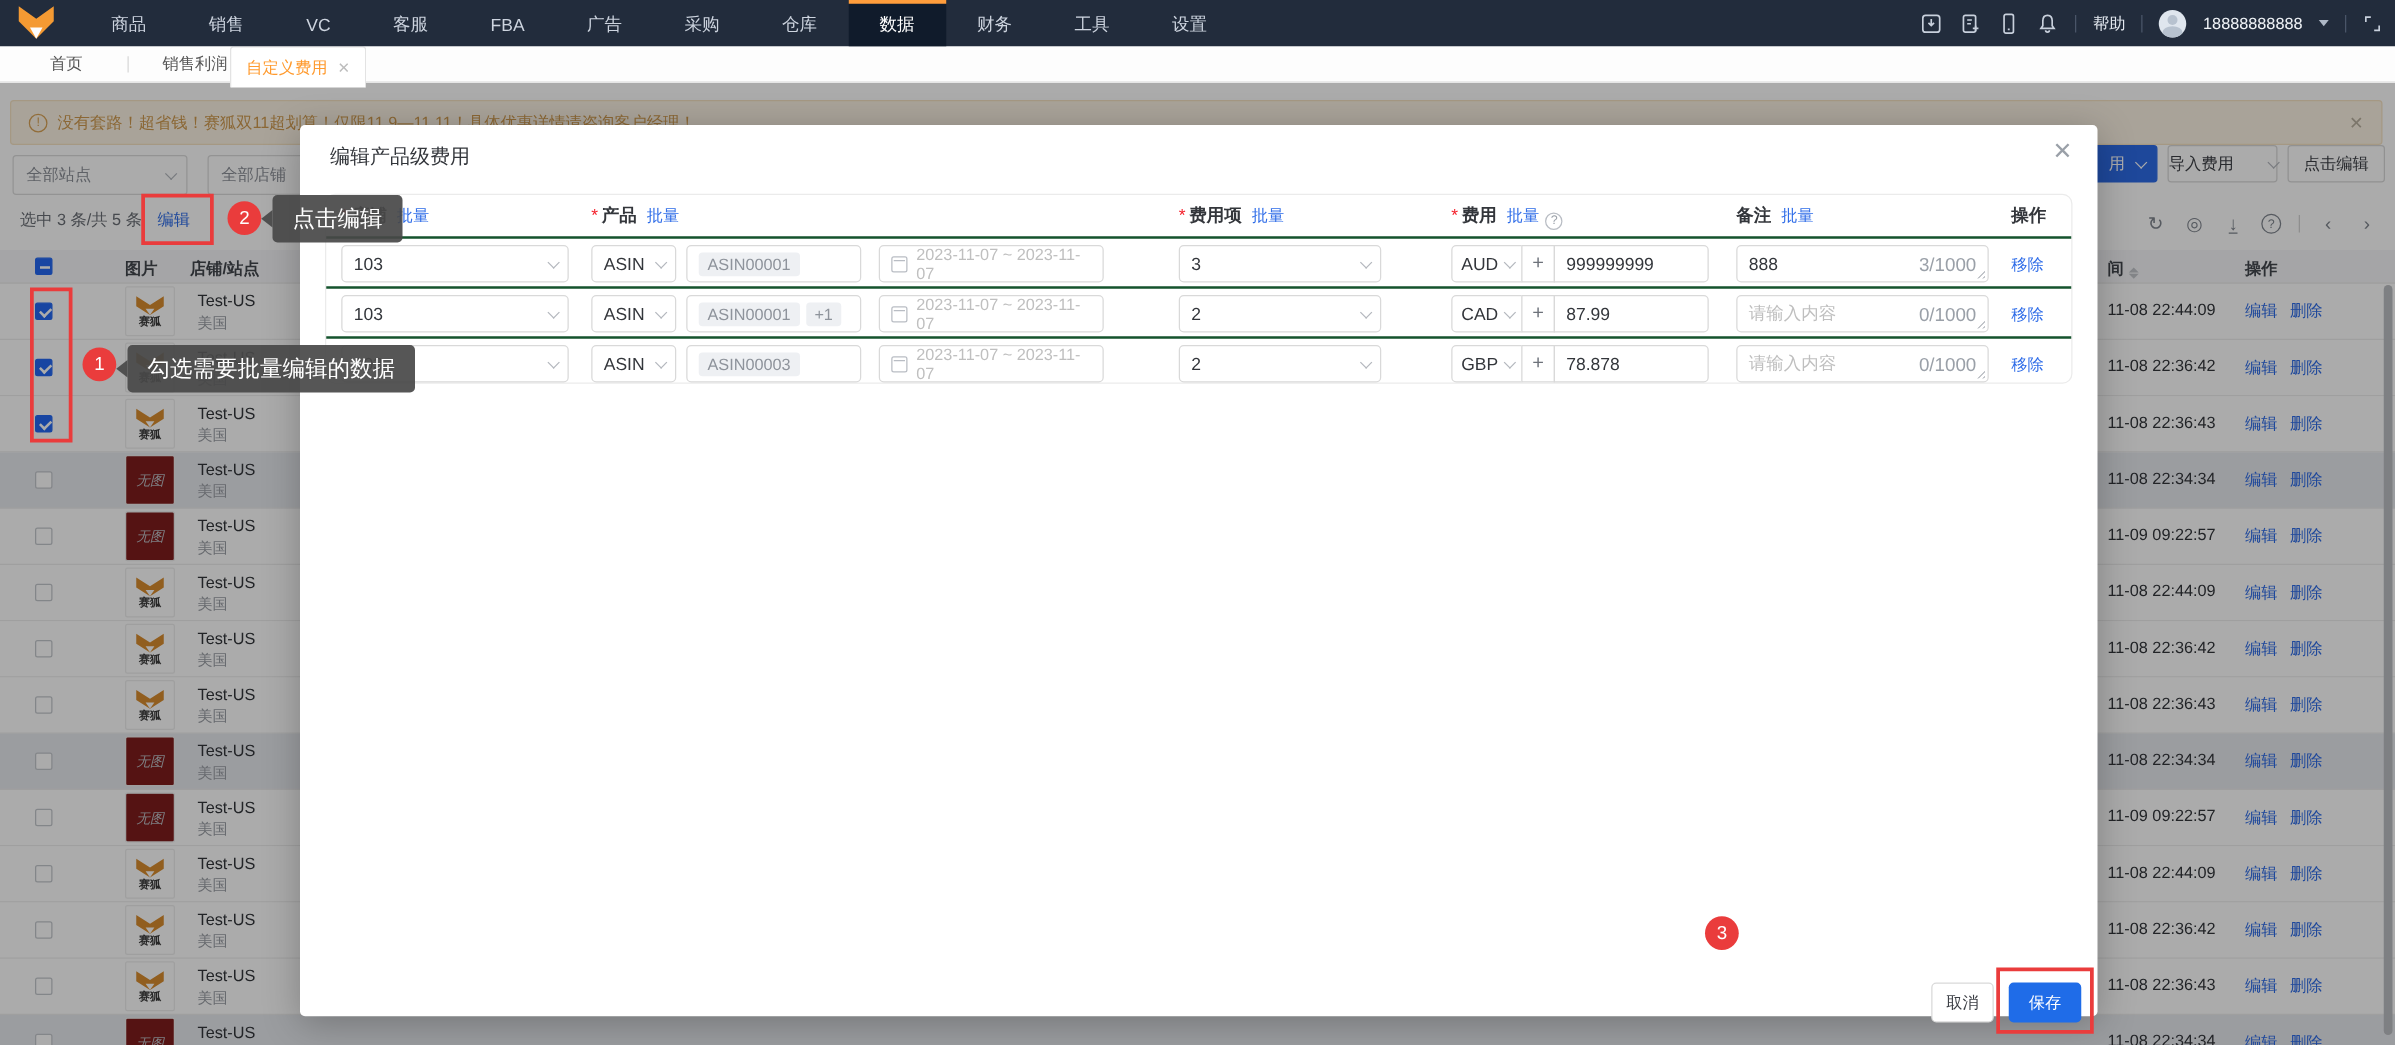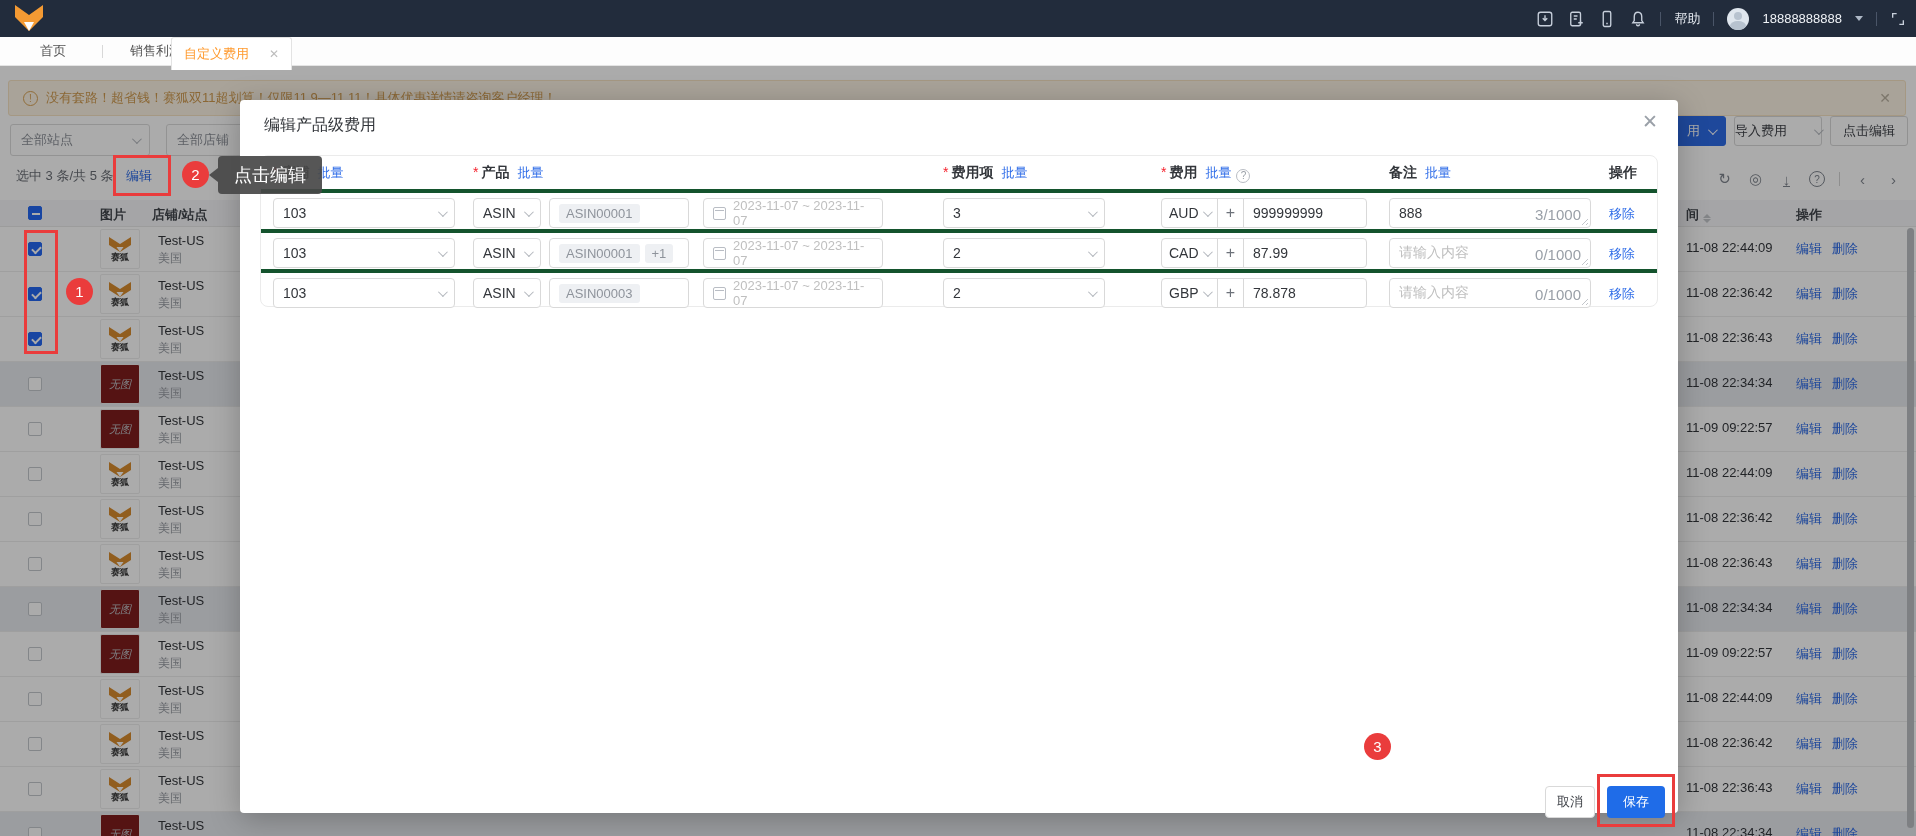--- a/index.html
+++ b/index.html
@@ -22,21 +22,21 @@
   .avatar::after { content:""; position:absolute; left:3px; top:13px; width:16px; height:10px; border-radius:50%; background:#b7c2cf; }
   .phone-num { font-size:13px; color:#f0f3f7; }
   .tri-down { width:0; height:0; border-left:4px solid transparent; border-right:4px solid transparent; border-top:5px solid #aeb8c6; }
 
   
   .tabbar { position:absolute; left:0; top:37px; width:100%; height:29px; background:#fdfdfd; border-bottom:1px solid #e4e4e4; z-index:29; display:flex; align-items:center; font-size:13px; color:#555; }
   .tab-home { position:absolute; left:40px; }
   .tab-sep { position:absolute; left:102px; width:1px; height:13px; background:#d8d8d8; }
   .tab-item { position:absolute; left:130px; display:flex; align-items:center; gap:8px; }
   .tab-x { color:#bdbdbd; font-size:12px; }
-  .tab-active { position:absolute; left:171px; top:0; height:29px; padding:16px 12px; display:flex; align-items:center; gap:20px; background:#fff; border:1px solid #e3e3e3; border-bottom:none; border-radius:3px 3px 0 0; color:#ff9a2e; }
+  .tab-active { position:absolute; left:184px; top:0; height:29px; padding:16px 12px; display:flex; align-items:center; gap:8px; background:#fff; border:1px solid #e3e3e3; border-bottom:none; border-radius:3px 3px 0 0; color:#ff9a2e; }
 
   
   .page { position:absolute; left:0; top:66px; width:1916px; height:770px; background:#fff; z-index:1; }
   .notice { position:absolute; left:8px; top:14px; width:1898px; height:36px; background:#fdf4e4; border:1px solid #f6e3c3; border-radius:3px; display:flex; align-items:center; padding:0 14px; gap:8px; font-size:13px; color:#cf9a50; }
   .notice-i { width:15px; height:15px; border:1px solid #d8a255; border-radius:50%; color:#d8a255; font-size:10px; display:flex; align-items:center; justify-content:center; flex:none; }
   .notice-x { position:absolute; right:14px; color:#b9b0a0; font-size:14px; }
   .fselect { position:absolute; height:32px; border:1px solid #dcdcdc; border-radius:3px; background:#fff; display:flex; align-items:center; padding:0 10px; font-size:13px; color:#8d9199; width:140px; justify-content:space-between; }
   .sel-station { left:10px; top:58px; }
   .sel-shop { left:166px; top:58px; }
   .btn { position:absolute; top:50px; height:30px; border:1px solid #d9d9d9; border-radius:3px; background:#fff; font-size:13px; color:#3c3f45; display:flex; align-items:center; justify-content:center; gap:6px; }
@@ -78,21 +78,21 @@
   
   .modal { position:absolute; left:240px; top:100px; width:1438px; height:713px; background:#fff; border-radius:4px; box-shadow:0 6px 30px rgba(0,0,0,.25); z-index:10; }
   .m-title { position:absolute; left:24px; top:15px; font-size:16px; color:#33363b; font-weight:500; }
   .m-close { position:absolute; right:20px; top:10px; font-size:19px; color:#9aa0a8; cursor:pointer; }
   .m-card { position:absolute; left:20px; top:55px; width:1398px; height:152px; border:1px solid #ebebeb; border-radius:8px; }
   .m-head { position:absolute; left:0; top:0; width:100%; height:33px; font-size:14px; color:#33363b; font-weight:bold; }
   .mh { position:absolute; top:8px; white-space:nowrap; }
   .req::before { content:"*"; color:#f5222d; margin-right:3px; font-weight:normal; }
   .batch { font-weight:normal; margin-left:8px; font-size:13px; }
   .qmark { display:inline-flex; width:14px; height:14px; border:1px solid #b9bdc4; border-radius:50%; color:#9aa0a8; font-size:10px; align-items:center; justify-content:center; margin-left:5px; vertical-align:-2px; font-weight:normal; }
-  .mrow { position:absolute; left:0; width:100%; height:40px; border-top:4px solid #14532d; }
+  .mrow { position:absolute; left:0; width:100%; height:40px; border-top:2px solid #14532d; }
   .fld { position:absolute; top:5px; height:30px; border:1px solid #d9d9d9; border-radius:4px; background:#fff; display:flex; align-items:center; padding:0 9px; font-size:14px; color:#33363b; }
   .caret { width:7px; height:7px; border-right:1.5px solid #b3b7bd; border-bottom:1.5px solid #b3b7bd; transform:rotate(45deg) translateY(-2px); margin-left:auto; flex:none; }
   .f-shop { left:12px; width:182px; }
   .f-type { left:212px; width:68px; }
   .f-prod { left:288px; width:140px; gap:5px; }
   .chip { background:#eef0f3; color:#8e939b; border-radius:3px; padding:2px 7px; font-size:13px; line-height:15px; }
   .f-date { left:442px; width:180px; gap:7px; color:#bfbfbf; font-size:13px; }
   .cal { width:13px; height:13px; border:1.3px solid #b9bdc4; border-radius:2px; position:relative; flex:none; }
   .cal::before { content:""; position:absolute; left:1px; top:2px; right:1px; height:1.5px; background:#b9bdc4; }
   .f-item { left:682px; width:162px; }
@@ -122,20 +122,34 @@
 </head>
 <body>
 
 <div class="screen">
 
   <div class="navbar">
     <svg class="logo" viewBox="0 0 30 28">
       <path d="M1 1 L15 11 L29 1 L29 13 L15 27 L1 13 Z" fill="#f49a33"></path>
       <path d="M15 27 L10 18 L20 18 Z" fill="#fdfdfd"></path>
     </svg>
+    <div class="navmenu" id="navmenu">
+        <div class="navitem">商品</div>
+        <div class="navitem">销售</div>
+        <div class="navitem">VC</div>
+        <div class="navitem">客服</div>
+        <div class="navitem">FBA</div>
+        <div class="navitem">广告</div>
+        <div class="navitem">采购</div>
+        <div class="navitem">仓库</div>
+        <div class="navitem active">数据</div>
+        <div class="navitem">财务</div>
+        <div class="navitem">工具</div>
+        <div class="navitem">设置</div>
+      </div>
     <div class="navright">
       <svg width="18" height="18" viewBox="0 0 24 24" fill="none" stroke="#c8d0dc" stroke-width="1.8">
           <rect x="3" y="3" width="18" height="18" rx="3"></rect>
           <path d="M12 7v7M9 11l3 3 3-3"></path>
         </svg>
       <svg width="18" height="18" viewBox="0 0 24 24" fill="none" stroke="#c8d0dc" stroke-width="1.8">
           <rect x="5" y="3" width="13" height="18" rx="2"></rect>
           <path d="M9 8h5M9 12h4M15 17h6M18 14v6"></path>
         </svg>
       <svg width="18" height="18" viewBox="0 0 24 24" fill="none" stroke="#c8d0dc" stroke-width="1.8">
@@ -528,20 +542,21 @@
           </div>
         </div>
     </div>
 
     <div class="m-footer-btn btn-cancel">取消</div>
     <div class="m-footer-btn btn-save">保存</div>
   </div>
 
   <div class="redbox" style="left:24px;top:230px;width:34px;height:124px;"></div>
   <div class="numcircle" style="left:66px;top:278px;">1</div>
+  <div class="tip" style="left:102px;top:276px;">勾选需要批量编辑的数据</div>
 
   <div class="redbox" style="left:113px;top:155px;width:58px;height:41px;"></div>
   <div class="numcircle" style="left:182px;top:161px;">2</div>
   <div class="tip" style="left:218px;top:156px;">点击编辑</div>
 
   <div class="redbox" style="left:1597px;top:774px;width:78px;height:53px;"></div>
   <div class="numcircle" style="left:1364px;top:733px;">3</div>
 
 </div>
 

